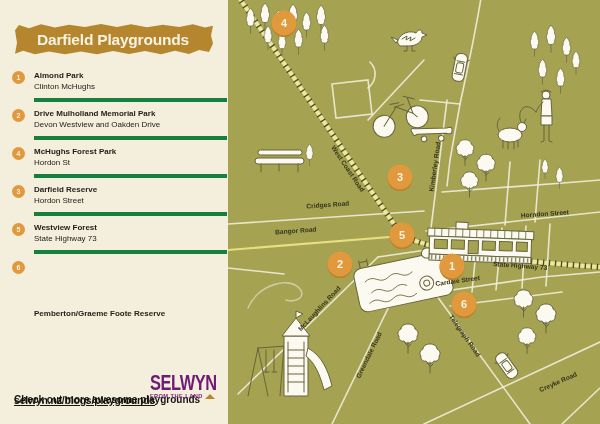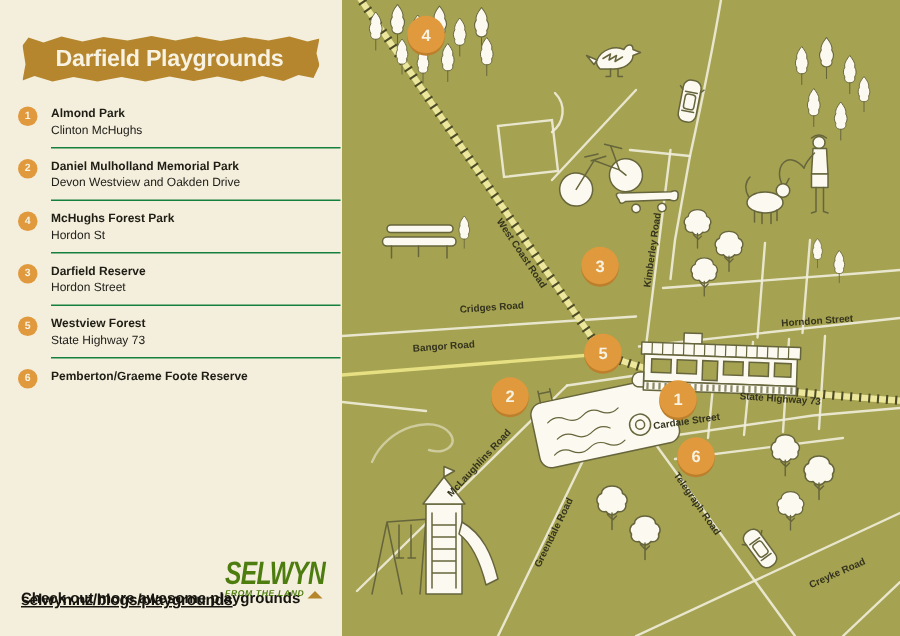--- a/index.html
+++ b/index.html
@@ -17,27 +17,27 @@
     text-align:center;line-height:33px;letter-spacing:-0.2px;
     clip-path:polygon(1% 22%,3% 6%,8% 16%,14% 4%,21% 14%,28% 5%,36% 12%,44% 3%,52% 12%,59% 4%,67% 13%,75% 5%,83% 12%,90% 4%,96% 14%,100% 8%,99% 38%,100% 62%,98% 88%,93% 82%,88% 94%,81% 84%,74% 95%,66% 85%,58% 94%,50% 85%,42% 95%,34% 86%,26% 95%,18% 86%,11% 95%,5% 84%,1% 93%,2% 60%);
   }
   .legend{position:absolute;left:12px;top:64px;width:215px;}
   .legend-item{display:flex;align-items:flex-start;padding-top:6px;}
   .legend-num{
     flex:0 0 13px;width:13px;height:13px;border-radius:50%;background:#e0993c;
     color:#f7f2e2;font-size:7px;font-weight:bold;text-align:center;line-height:13px;
     margin-right:9px;margin-top:1px;
   }
-  .legend-text{flex:1;padding-bottom:6px;border-bottom:1px solid #15803d;min-height:22px;}
-  .legend-item:last-child .legend-text{border-bottom:none;}
+  .legend-text{flex:1;padding-bottom:6px;border-bottom:4px solid #15803d;min-height:22px;}
+  .legend-item:last-child .legend-text{border-bottom:none;margin-top:48px;}
   .legend-name{font-size:8px;font-weight:bold;color:#1f1e14;line-height:11px;}
   .legend-addr{font-size:8px;color:#22211a;line-height:11px;}
   .footer-text{position:absolute;left:14px;top:374px;font-size:10px;font-weight:bold;color:#16150f;line-height:9.5px;margin-top:21px;}
   .footer-url{position:absolute;left:14px;top:394px;font-size:10.5px;font-weight:bold;color:#16150f;letter-spacing:-0.2px;text-decoration:underline;}
-  .logo{position:absolute;left:150px;top:372px;width:72px;color:#4d7c0f;font-style:italic;}
+  .logo{position:absolute;left:150px;top:372px;width:72px;color:#701a75;}
   .logo-name{font-size:20px;font-weight:bold;letter-spacing:-0.5px;transform:scale(0.82,1.08);transform-origin:left top;line-height:20px;}
   .logo-tagline{font-size:5.7px;font-weight:bold;letter-spacing:0.45px;margin-top:1px;display:flex;align-items:flex-end;}
   .logo-mountain{display:inline-block;width:0;height:0;border-left:5px solid transparent;border-right:5px solid transparent;border-bottom:5px solid #b5862d;margin-left:2px;}
   
   .map-wrap{position:absolute;left:228px;top:0;width:372px;height:424px;z-index:1;}
   svg{display:block;}
   .road{stroke:#f1eddc;stroke-width:1.6;fill:none;opacity:.9;stroke-linecap:round;}
   .road-yellow{stroke:#e7e083;stroke-width:2.2;fill:none;stroke-linecap:round;}
   .rail-base{stroke:#ece79c;stroke-width:4;fill:none;}
   .rail-ties{stroke:#4c4b28;stroke-width:6;fill:none;stroke-dasharray:1.4 4.6;}
@@ -283,21 +283,21 @@
     <div class="legend-item">
       <div class="legend-num">1</div>
       <div class="legend-text">
         <div class="legend-name">Almond Park</div>
         <div class="legend-addr">Clinton McHughs</div>
       </div>
     </div>
     <div class="legend-item">
       <div class="legend-num">2</div>
       <div class="legend-text">
-        <div class="legend-name">Daniel Mulholland Memorial Park</div>
+        <div class="legend-name">Drive Mulholland Memorial Park</div>
         <div class="legend-addr">Devon Westview and Oakden Drive</div>
       </div>
     </div>
     <div class="legend-item">
       <div class="legend-num">4</div>
       <div class="legend-text">
         <div class="legend-name">McHughs Forest Park</div>
         <div class="legend-addr">Hordon St</div>
       </div>
     </div>

